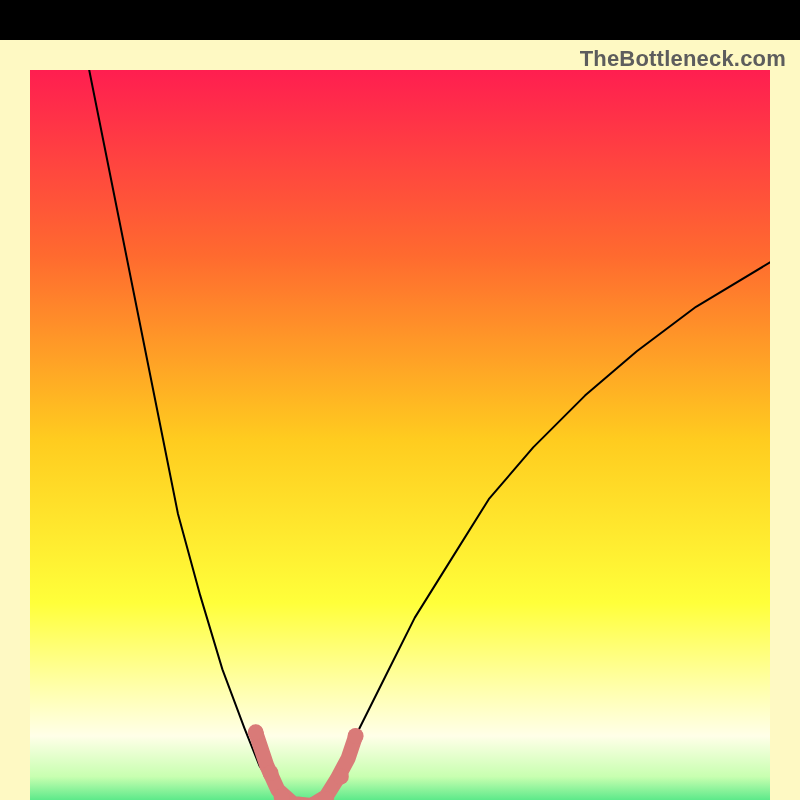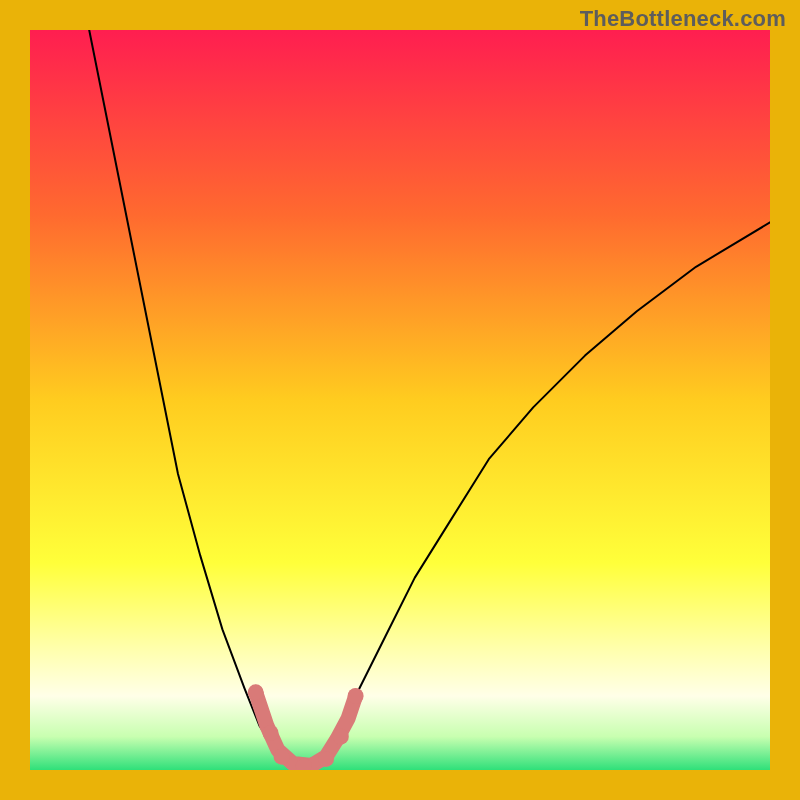--- a/index.html
+++ b/index.html
@@ -7,21 +7,22 @@
     padding: 0;
     width: 800px;
     height: 800px;
     overflow: hidden;
     background: #000;
     font-family: Arial, Helvetica, sans-serif;
   }
   .frame {
     position: absolute;
     inset: 0;
-    background: #eab308;
+    background: #fef9c3;
+    margin-top: 40px;
   }
   .plot-area {
     position: absolute;
     left: 30px;
     top: 30px;
     width: 740px;
     height: 740px;
     overflow: hidden;
   }
   .watermark {

